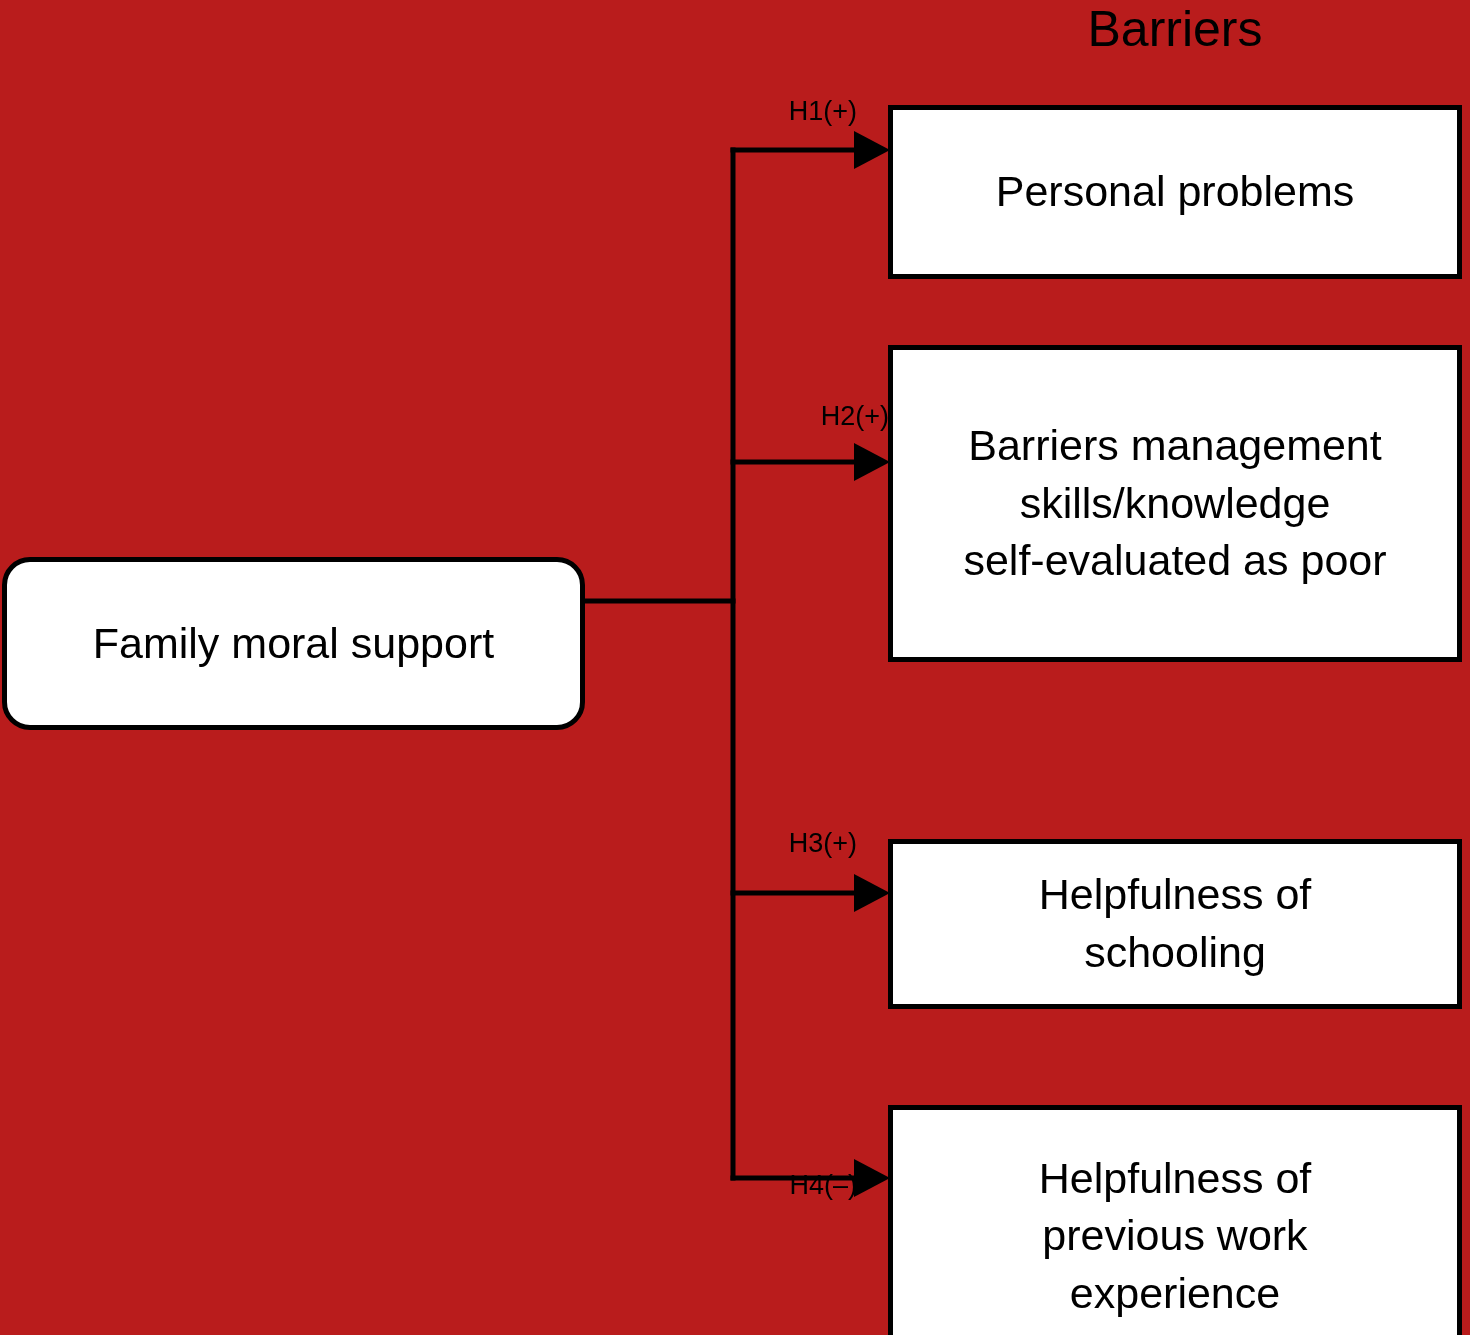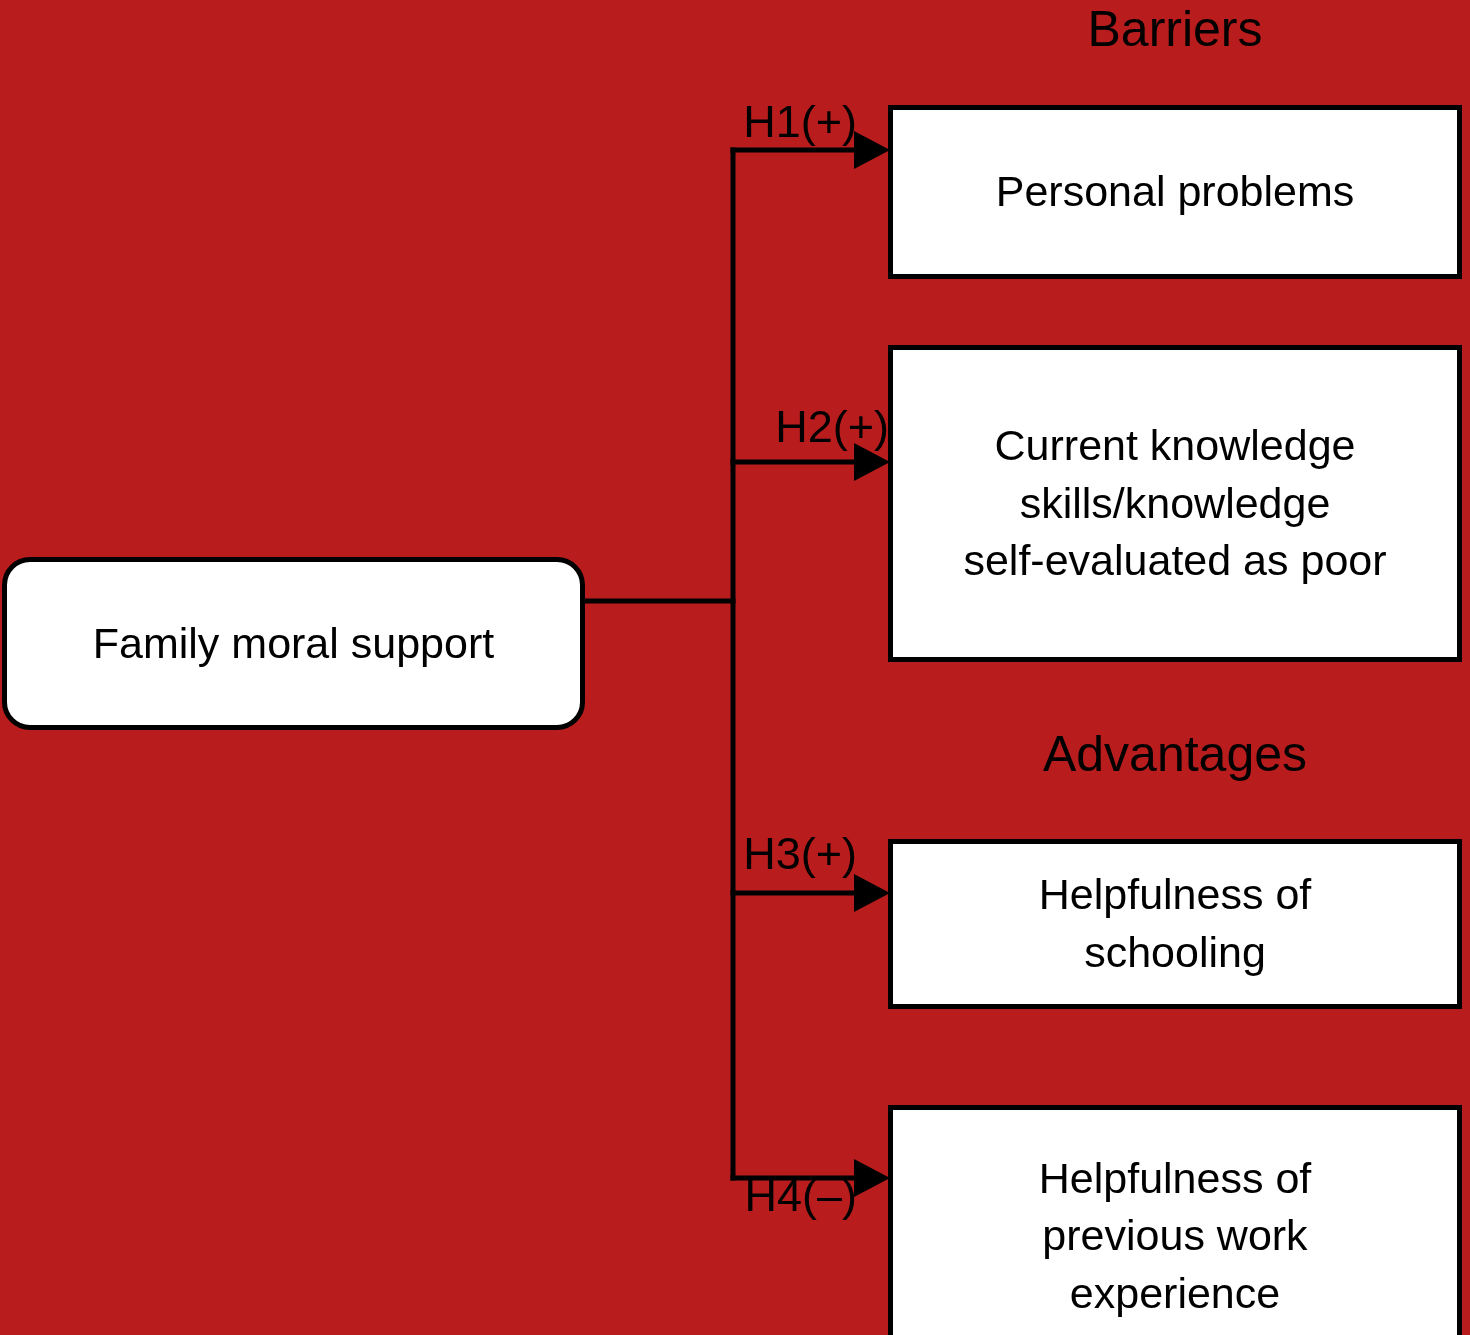--- a/index.html
+++ b/index.html
@@ -61,21 +61,21 @@
     font-size: 50px;
     line-height: 1.1;
   }
   .heading-barriers   { top: 2px; }
   .heading-advantages { top: 727px; }
   .hyp-label {
     position: absolute;
     left: 735px;
     width: 122px;
     text-align: right;
-    font-size: 45px;
+    font-size: 27px;
     line-height: 1.1;
   }
   .label-h1 { top: 97px; }
   .label-h2 { top: 402px; padding-left: 32px; }
   .label-h3 { top: 797px; margin-top: 32px; }
   .label-h4 { top: 1171px; }
 </style>
 </head>
 <body>
 
@@ -95,31 +95,30 @@
     </g>
     <g fill="#000000" stroke="none">
       <polygon points="854,131 854,169 890,150"></polygon>
       <polygon points="854,443 854,481 890,462"></polygon>
       <polygon points="854,874 854,912 890,893"></polygon>
       <polygon points="854,1159 854,1197 890,1178"></polygon>
     </g>
   </svg>
 
   <div class="group-heading heading-barriers">Barriers</div>
-  <div class="group-heading heading-advantages">Advantages</div>
 
   <div class="node-box source-box">Family moral support</div>
 
   <div class="hyp-label label-h1">H1(+)</div>
   <div class="hyp-label label-h2">H2(+)</div>
   <div class="hyp-label label-h3">H3(+)</div>
   <div class="hyp-label label-h4">H4(–)</div>
 
   <div class="node-box target-box box-h1">Personal problems</div>
-  <div class="node-box target-box box-h2">Current knowledge
+  <div class="node-box target-box box-h2">Barriers management
 skills/knowledge
 self-evaluated as poor</div>
   <div class="node-box target-box box-h3">Helpfulness of
 schooling</div>
   <div class="node-box target-box box-h4">Helpfulness of
 previous work
 experience</div>
 
 </div>
 

